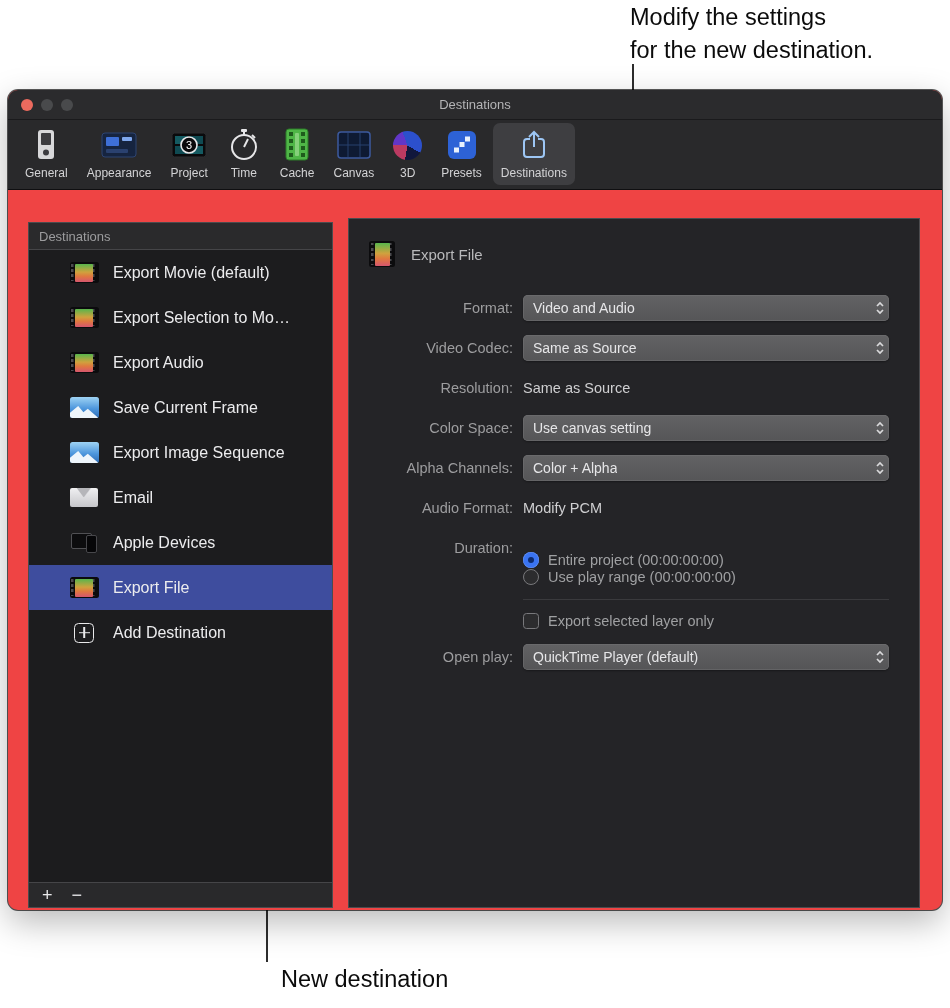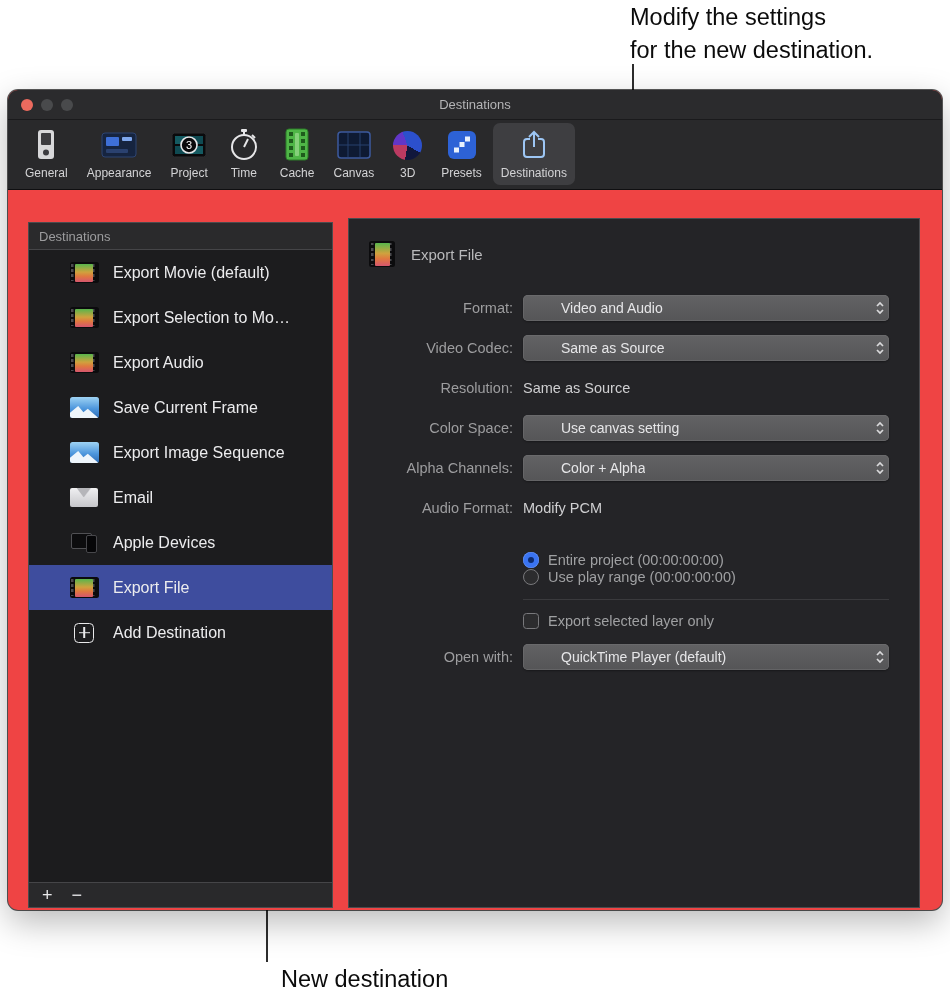--- a/index.html
+++ b/index.html
@@ -98,21 +98,21 @@
 
   .frow { position:absolute; left:0; right:0; height:26px; }
   .flabel { position:absolute; left:0; width:164px; text-align:right; line-height:26px;
     font-size:14.5px; color:#9d9d9f; white-space:nowrap; }
   .fstatic { position:absolute; left:174px; line-height:26px; font-size:14.5px; color:#cfcfd1; }
 
   .popup { position:absolute; left:174px; width:366px; height:26px; border-radius:5px;
     background:linear-gradient(180deg,#626264 0%,#555557 100%);
     box-shadow:inset 0 0 0 0.5px #737375, 0 1px 2px rgba(0,0,0,.35);
     display:flex; align-items:center; padding:0 26px 0 10px; cursor:default; }
-  .popup .pvalue { font-size:14px; color:#e6e6e8; white-space:nowrap; overflow:hidden;margin-left:28px; }
+  .popup .pvalue { font-size:14px; color:#e6e6e8; white-space:nowrap; overflow:hidden; }
   .popup .chev { position:absolute; right:3px; top:4px; }
 
   .radio-row, .check-row { position:absolute; left:174px; height:26px; display:flex; align-items:center; gap:9px; }
   .radio { width:16px; height:16px; border-radius:50%; flex:0 0 16px; }
   .radio.on { background:#3a74f2; position:relative; box-shadow:inset 0 0 0 .5px #6b97f6; }
   .radio.on::after { content:""; position:absolute; left:5px; top:5px; width:6px; height:6px;
     border-radius:50%; background:#0d2b6e; }
   .radio.off { background:#2c2c2e; border:1px solid #79797c; }
   .checkbox { width:16px; height:16px; border-radius:3.5px; background:#2c2c2e; border:1px solid #79797c; flex:0 0 16px; }
   .opt-label { font-size:14.5px; color:#9fa0a2; white-space:nowrap; }
@@ -383,38 +383,41 @@
               <polyline points="3,11 6,14 9,11" fill="none" stroke="#d9d9db" stroke-width="1.7"></polyline>
             </svg></span>
       </div>
     </div>
 
     <div class="frow" style="top:276px">
       <span class="flabel">Audio Format:</span>
       <span class="fstatic">Modify PCM</span>
     </div>
 
+    <div class="frow" style="top:316px">
+      <span class="flabel">Duration:</span>
+    </div>
     <div class="radio-row" style="top:328px">
       <span class="radio on"></span>
       <span class="opt-label">Entire project (00:00:00:00)</span>
     </div>
     <div class="radio-row" style="top:345px">
       <span class="radio off"></span>
       <span class="opt-label">Use play range (00:00:00:00)</span>
     </div>
 
     <div class="pdivider" style="top:380px"></div>
 
     <div class="check-row" style="top:389px">
       <span class="checkbox"></span>
       <span class="opt-label">Export selected layer only</span>
     </div>
 
     <div class="frow" style="top:425px">
-      <span class="flabel">Open with:</span>
+      <span class="flabel">Open play:</span>
       <div class="popup">
         <span class="pvalue">QuickTime Player (default)</span>
         <span class="chev"><svg width="12" height="18" viewBox="0 0 12 18">
               <polyline points="3,7 6,4 9,7" fill="none" stroke="#d9d9db" stroke-width="1.7"></polyline>
               <polyline points="3,11 6,14 9,11" fill="none" stroke="#d9d9db" stroke-width="1.7"></polyline>
             </svg></span>
       </div>
     </div>
 
   </div>

